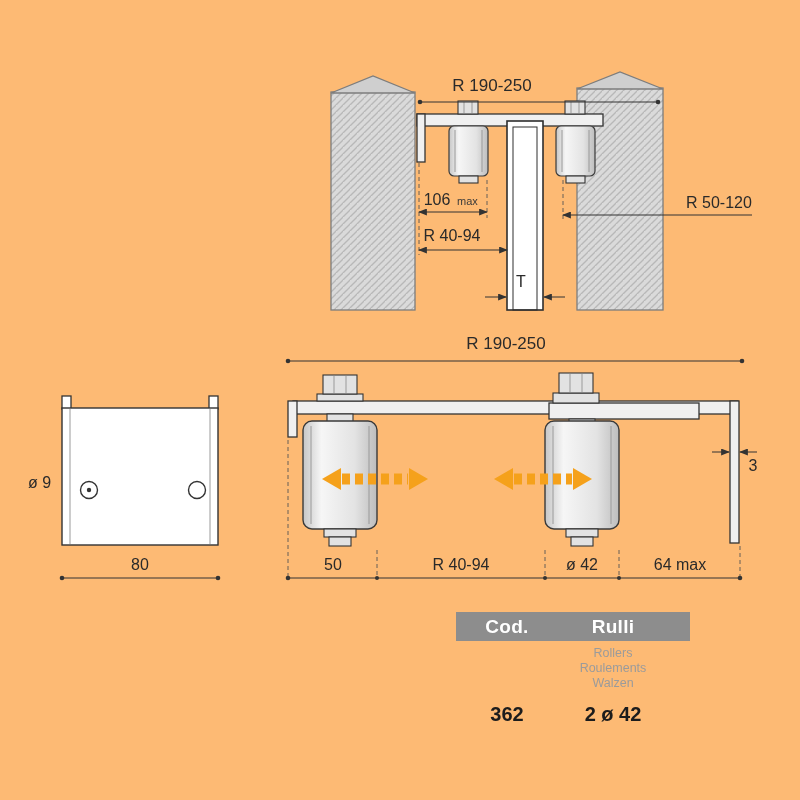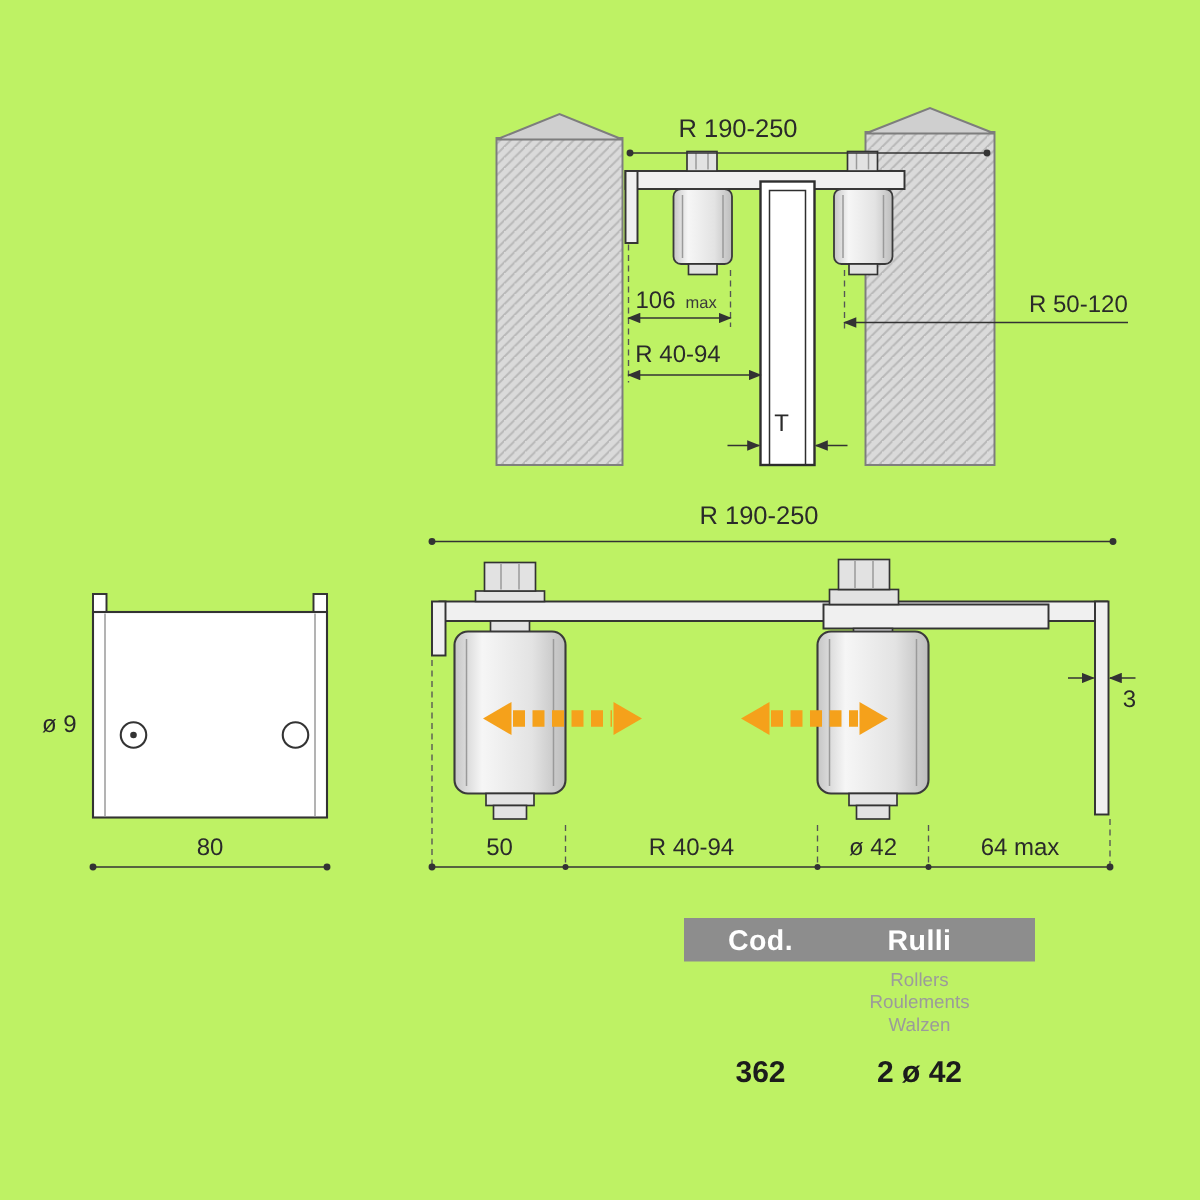--- a/index.html
+++ b/index.html
@@ -1,16 +1,16 @@
 <!DOCTYPE html>
 <html><head>
 <meta charset="utf-8">
 <style>
   html,body{margin:0;padding:0;background:#fff;}
-  .stage{position:relative;width:800px;height:800px;background:#bef264;overflow:hidden;}
+  .stage{position:relative;width:800px;height:800px;background:#fdba74;overflow:hidden;}
   text{font-family:"Liberation Sans","DejaVu Sans",sans-serif;fill:#2a2a2a;}
   .dim{font-size:16px;}
   .dim-lg{font-size:17px;}
   .dim-sm{font-size:11px;fill:#3a3a3a;}
   .hdr{font-size:19px;fill:#ffffff;font-weight:600;letter-spacing:.3px;}
   .sub{font-size:12.5px;fill:#9b9b9b;}
   .val{font-size:20px;fill:#1c1c1c;font-weight:600;}
   .dline{stroke:#333;stroke-width:1;fill:none;}
   .dash{stroke:#555;stroke-width:.9;stroke-dasharray:4 3;fill:none;}
   .part{stroke:#333;stroke-width:1.3;fill:#f0f0f0;}

